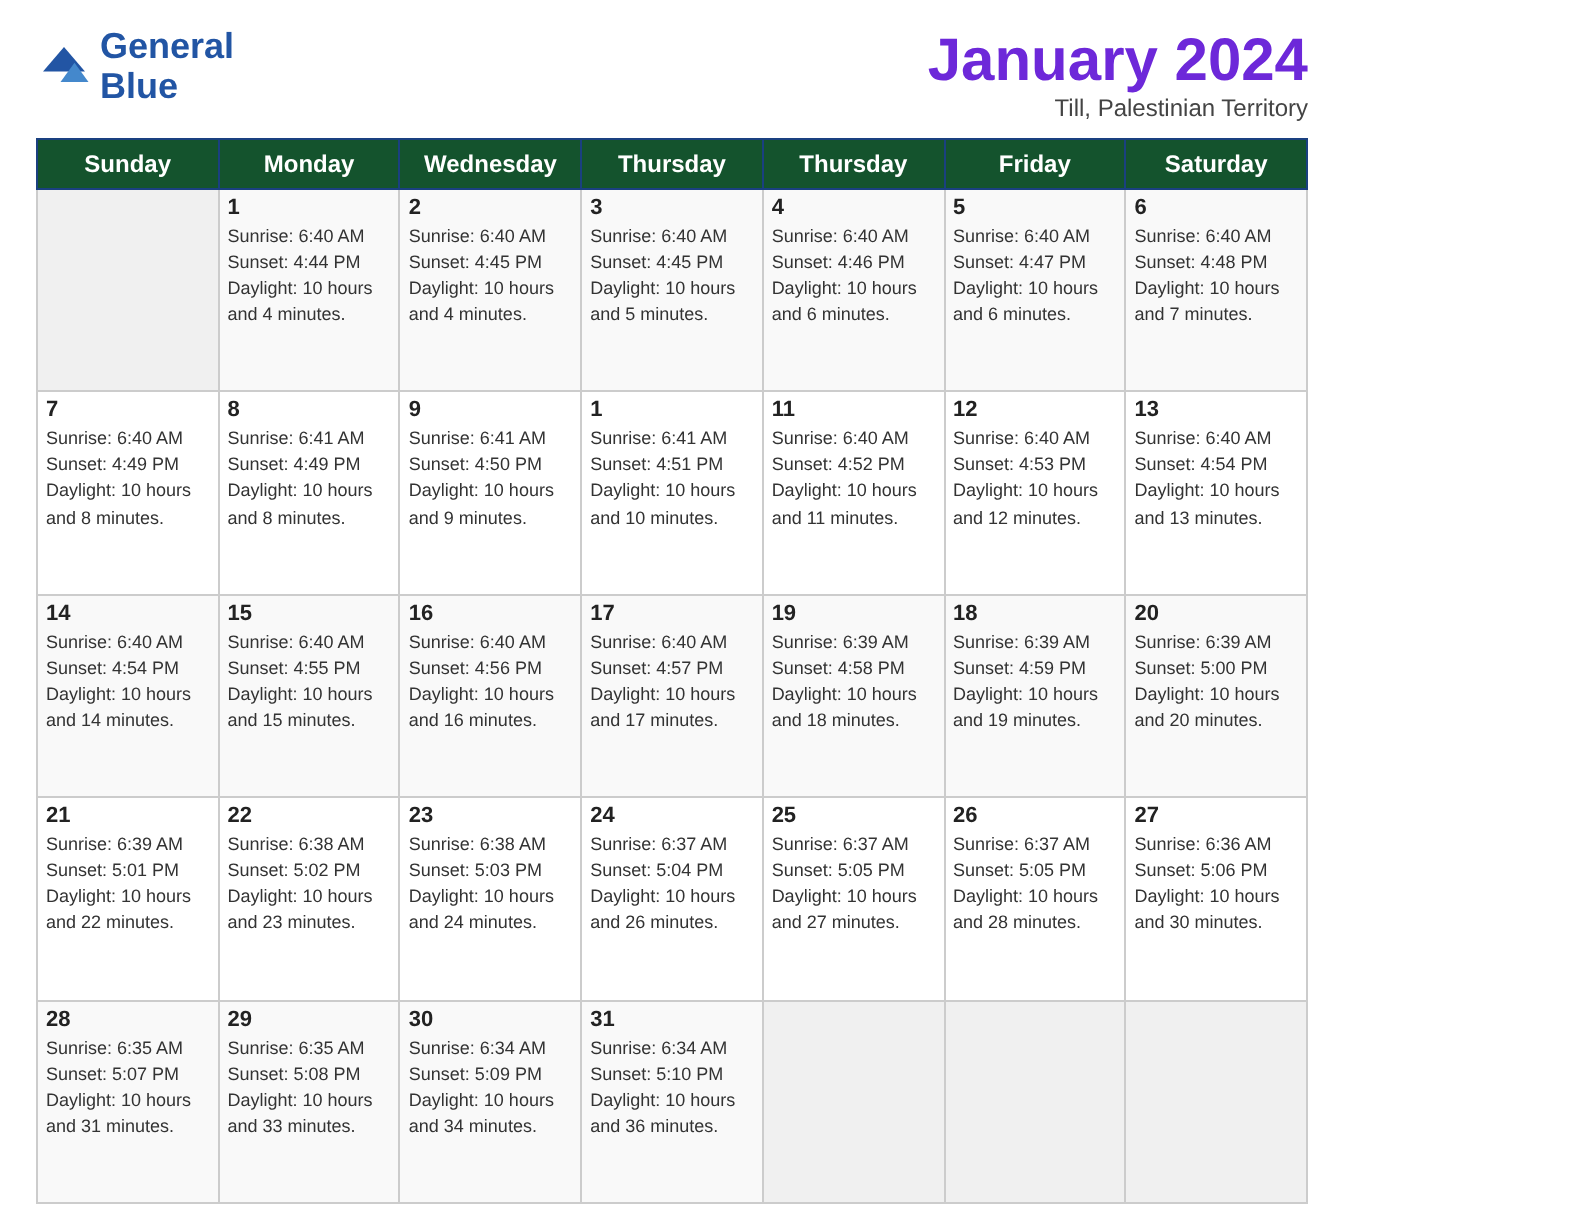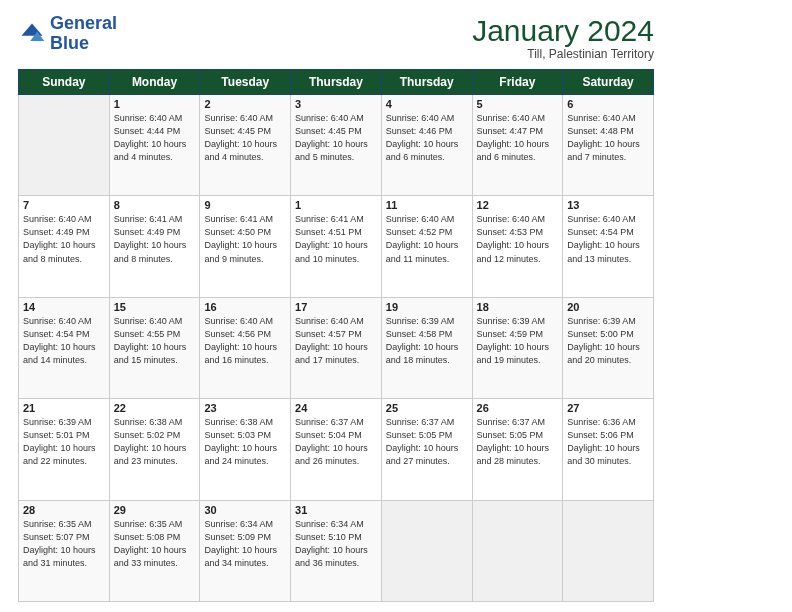--- a/index.html
+++ b/index.html
@@ -38,22 +38,22 @@
     .logo-text .blue { color: #2255a4; }
     .logo-icon {
       width: 28px;
       height: 28px;
     }
     .title-block {
       text-align: right;
     }
     .month-title {
       font-size: 30px;
-      font-weight: 400;
-      color: #14532d;
+      font-weight: 700;
+      color: #6d28d9;
       line-height: 1.1;
     }
     .subtitle {
       font-size: 12px;
       color: #444;
     }
     .calendar {
       flex: 1;
       border: 1px solid #ccc;
       border-collapse: collapse;
@@ -115,21 +115,21 @@
       <div class="month-title">January 2024</div>
       <div class="subtitle">Till, Palestinian Territory</div>
     </div>
   </div>
 
   <table class="calendar">
     <thead>
       <tr>
         <th>Sunday</th>
         <th>Monday</th>
-        <th>Tuesday</th>
+        <th>Wednesday</th>
         <th>Thursday</th>
         <th>Thursday</th>
         <th>Friday</th>
         <th>Saturday</th>
       </tr>
     </thead>
     <tbody id="calendar-body">
     <tr>
           <td class="empty"></td>
           <td>

